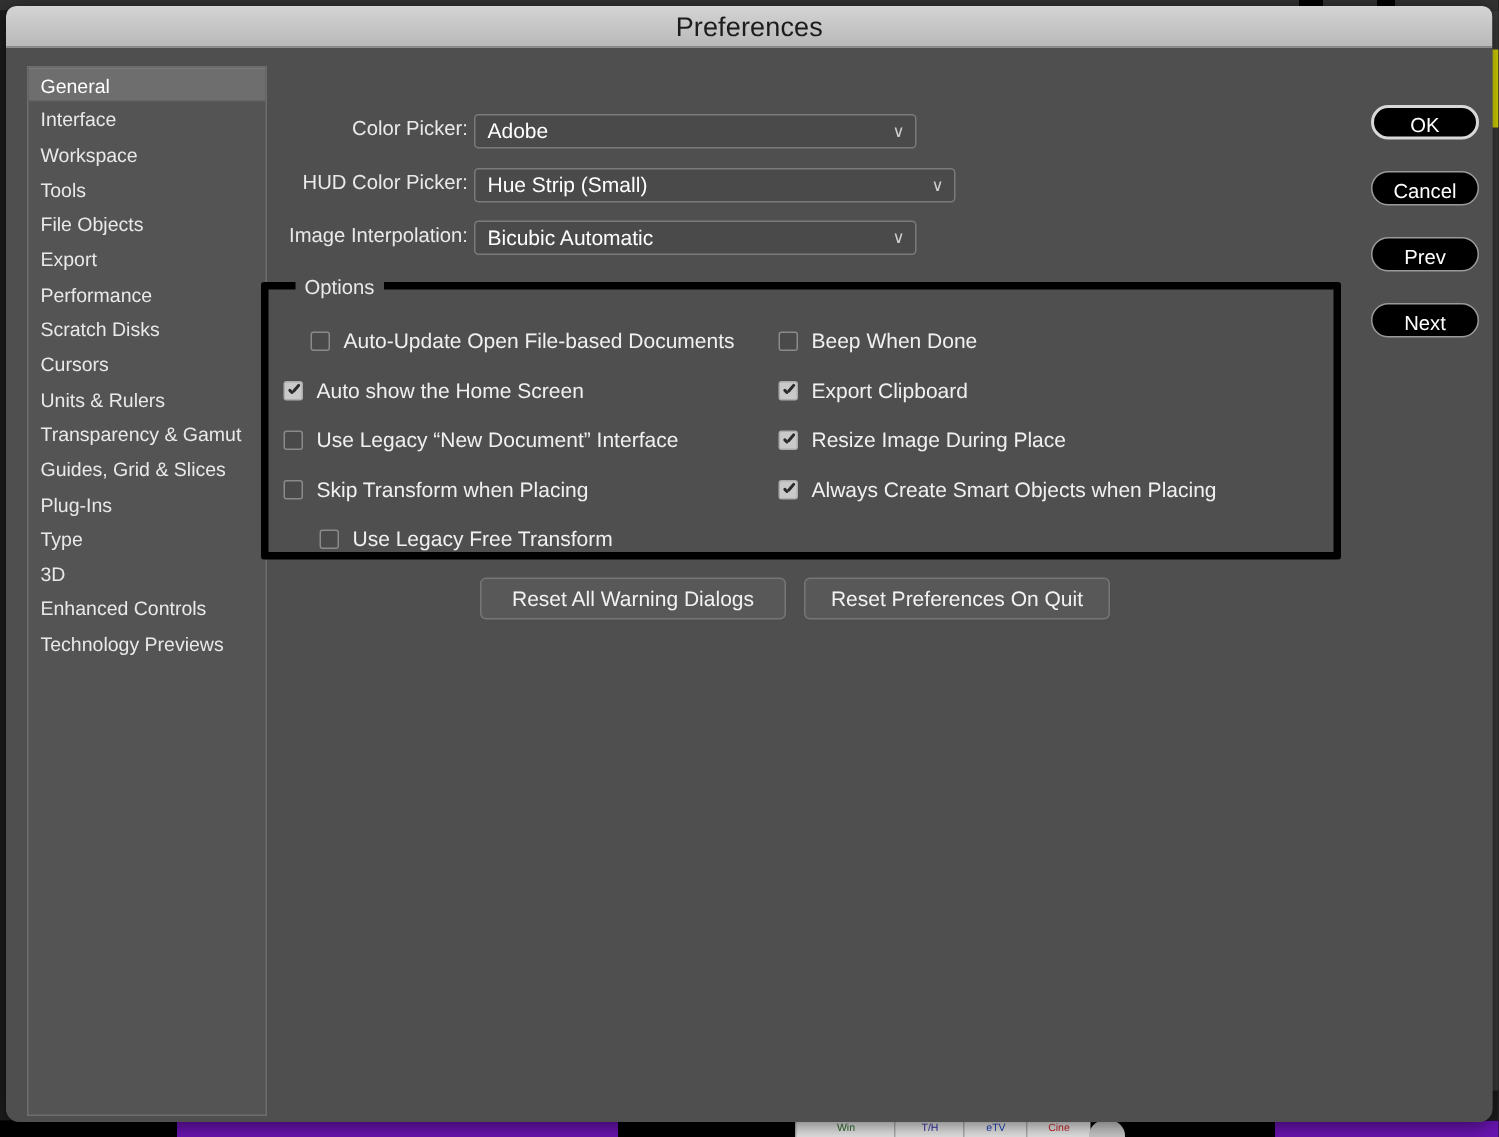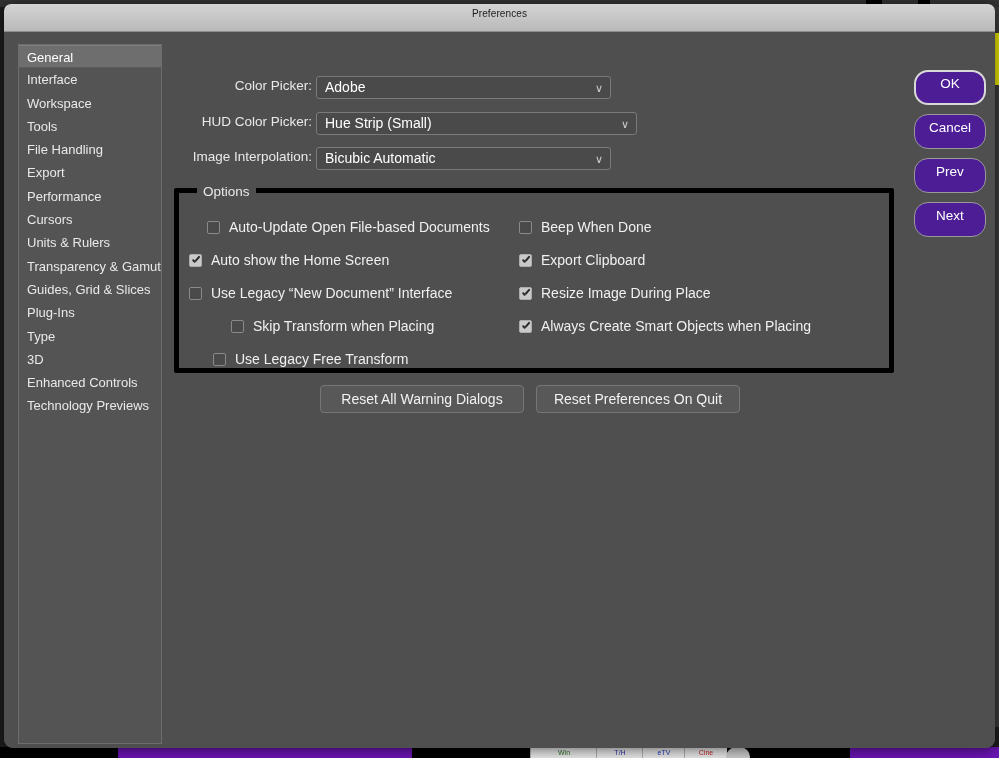--- a/index.html
+++ b/index.html
@@ -106,37 +106,37 @@
     height: 27px;
     background: linear-gradient(to bottom, #d4d4d4 0%, #c6c6c6 50%, #b9b9b9 100%);
     border-bottom: 1px solid #8e8e8e;
     border-radius: 6px 6px 0 0;
   }
   #titlebar .title {
     position: absolute;
     left: 0; right: 0;
     top: 4px;
     text-align: center;
-    font-size: 10px;
+    font-size: 18px;
     color: #1c1c1c;
     letter-spacing: 0.1px;
   }
 
   #dialog-body {
     position: relative;
     height: 716px;
     background: #4f4f4f;
   }
 
   
   #sidebar {
     position: absolute;
     left: 14px;
     top: 12px;
-    width: 144px;
+    width: 160px;
     height: 700px;
     background: #545454;
     border: 1px solid #6d6d6d;
     box-sizing: border-box;
     overflow: hidden;
   }
   .side-item {
     height: 23.3px;
     line-height: 23.3px;
     padding-left: 8px;
@@ -273,23 +273,23 @@
     line-height: 26px;
     text-align: center;
     white-space: nowrap;
   }
 
   
   .action-btn {
     position: absolute;
     left: 910px;
     width: 72px;
-    height: 35px;
-    box-sizing: border-box;
-    background: #4c1d95;
+    height: 23px;
+    box-sizing: border-box;
+    background: #000000;
     border: 1px solid #9a9a9a;
     border-radius: 14px;
     color: #ffffff;
     font-size: 13.5px;
     line-height: 25px;
     text-align: center;
   }
   .action-btn.primary {
     border: 2px solid #d8d8d8;
     line-height: 23px;
@@ -338,23 +338,24 @@
     <div class="title">Preferences</div>
   </div>
 
   <div id="dialog-body">
 
     <div id="sidebar">
       <div class="side-item selected">General</div>
       <div class="side-item">Interface</div>
       <div class="side-item">Workspace</div>
       <div class="side-item">Tools</div>
-      <div class="side-item">File Handling</div>
+      <div class="side-item">File Objects</div>
       <div class="side-item">Export</div>
       <div class="side-item">Performance</div>
+      <div class="side-item">Scratch Disks</div>
       <div class="side-item">Cursors</div>
       <div class="side-item">Units &amp; Rulers</div>
       <div class="side-item">Transparency &amp; Gamut</div>
       <div class="side-item">Guides, Grid &amp; Slices</div>
       <div class="side-item">Plug-Ins</div>
       <div class="side-item">Type</div>
       <div class="side-item">3D</div>
       <div class="side-item">Enhanced Controls</div>
       <div class="side-item">Technology Previews</div>
     </div>
@@ -391,21 +392,21 @@
         <span class="cb-label">Auto-Update Open File-based Documents</span>
       </div>
       <div class="cb-row" style="left:10px; top:56px;">
         <span class="cb-box on"></span>
         <span class="cb-label">Auto show the Home Screen</span>
       </div>
       <div class="cb-row" style="left:10px; top:89px;">
         <span class="cb-box off"></span>
         <span class="cb-label">Use Legacy “New Document” Interface</span>
       </div>
-      <div class="cb-row" style="left:10px; top:122px;margin-left:42px;">
+      <div class="cb-row" style="left:10px; top:122px;">
         <span class="cb-box off"></span>
         <span class="cb-label">Skip Transform when Placing</span>
       </div>
       <div class="cb-row" style="left:10px; top:155px;padding-left:24px;">
         <span class="cb-box off"></span>
         <span class="cb-label">Use Legacy Free Transform</span>
       </div>
 
       <div class="cb-row" style="left:340px; top:23px;">
         <span class="cb-box off"></span>

